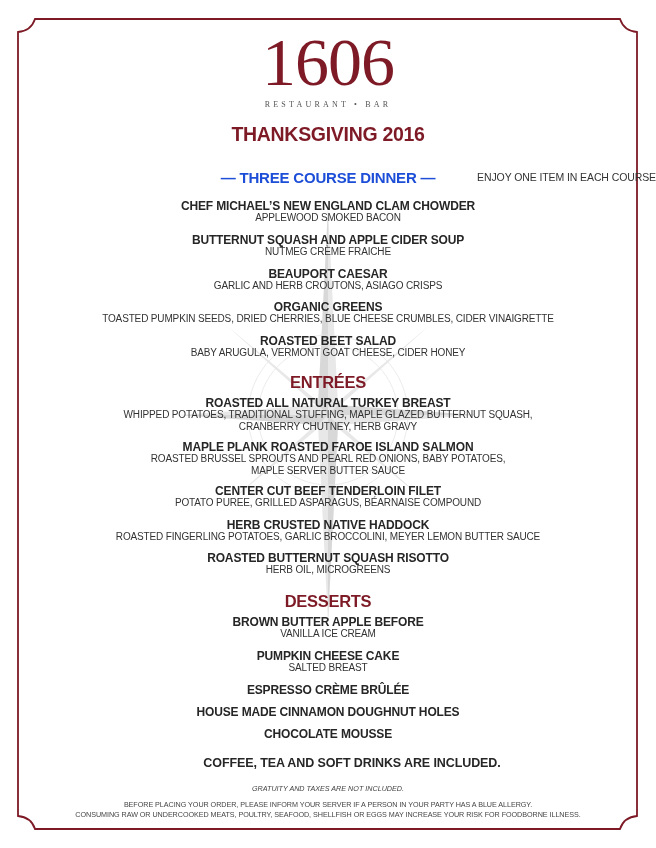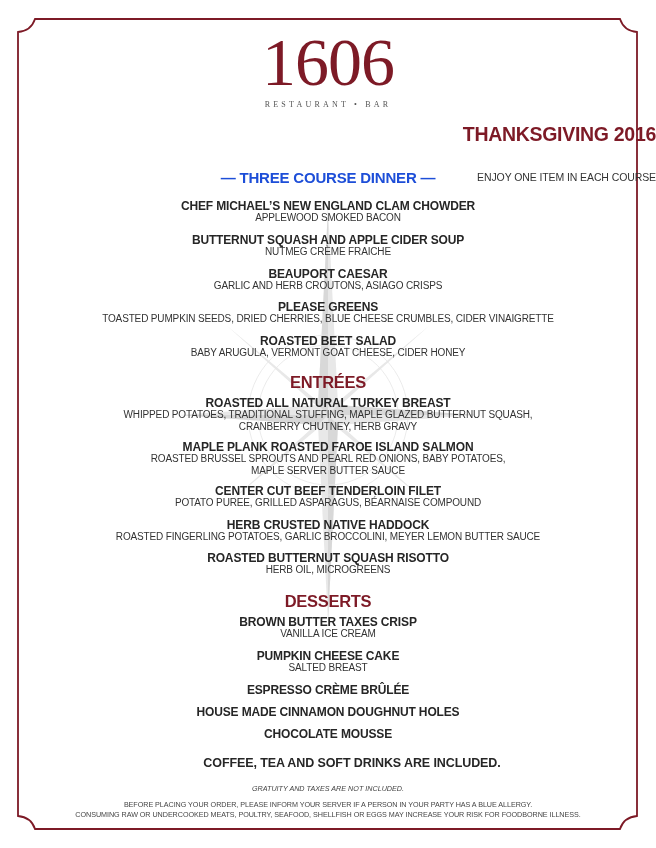--- a/index.html
+++ b/index.html
@@ -2,21 +2,21 @@
 <html><head>
 <meta charset="utf-8">
 <style>
   html, body { margin:0; padding:0; background:#ffffff; }
   body { width:656px; height:848px; position:relative; overflow:hidden; font-family:"Liberation Sans", "DejaVu Sans", sans-serif; color:#2b2b2b; }
   .frame { position:absolute; left:0; top:0; width:656px; height:848px; pointer-events:none; }
   .watermark { position:absolute; left:0; top:0; width:656px; height:848px; pointer-events:none; }
   .c { position:absolute; left:0; width:656px; text-align:center; white-space:nowrap; }
   .logo { top:28px; font-family:"Liberation Serif", "DejaVu Serif", serif; font-size:68px; line-height:68px; color:#7d1a26; letter-spacing:-1px; }
   .tagline { top:100px; font-family:"Liberation Serif", "DejaVu Serif", serif; font-size:8px; letter-spacing:3.2px; color:#555; }
-  .event { top:123px; font-family:"Liberation Sans", sans-serif; font-size:19.5px; font-weight:bold; color:#7d1a26; letter-spacing:-0.3px;text-align:right; }
+  .event { top:123px; font-family:"Liberation Sans", sans-serif; font-size:19.5px; font-weight:bold; color:#7d1a26; letter-spacing:-0.3px; }
   .course { top:169px; font-size:15px; font-weight:bold; color:#1d4ed8; letter-spacing:-0.2px; }
   .instr { top:171px; font-size:10.5px; color:#333; letter-spacing:-0.1px;text-align:right; }
   .section { font-size:16.5px; font-weight:bold; color:#7d1a26; letter-spacing:-0.3px; }
   .it { font-size:12px; font-weight:bold; color:#262626; letter-spacing:-0.15px; }
   .ds { font-size:10px; color:#333; letter-spacing:-0.15px; }
   .inc { font-size:12.5px; font-weight:bold; color:#262626; letter-spacing:-0.1px;padding-left:24px; }
   .note { font-size:7.2px; font-style:italic; color:#444; }
   .foot { font-size:7.2px; color:#444; letter-spacing:-0.05px; }
 </style>
 </head>
@@ -60,21 +60,21 @@
 <div>
   <div class="c it" style="top:199px">CHEF MICHAEL’S NEW ENGLAND CLAM CHOWDER</div>
   <div class="c ds" style="top:212px">APPLEWOOD SMOKED BACON</div>
 
   <div class="c it" style="top:233px">BUTTERNUT SQUASH AND APPLE CIDER SOUP</div>
   <div class="c ds" style="top:246px">NUTMEG CRÈME FRAICHE</div>
 
   <div class="c it" style="top:267px">BEAUPORT CAESAR</div>
   <div class="c ds" style="top:280px">GARLIC AND HERB CROUTONS, ASIAGO CRISPS</div>
 
-  <div class="c it" style="top:300px">PLEASE GREENS</div>
+  <div class="c it" style="top:300px">ORGANIC GREENS</div>
   <div class="c ds" style="top:313px">TOASTED PUMPKIN SEEDS, DRIED CHERRIES, BLUE CHEESE CRUMBLES, CIDER VINAIGRETTE</div>
 
   <div class="c it" style="top:334px">ROASTED BEET SALAD</div>
   <div class="c ds" style="top:347px">BABY ARUGULA, VERMONT GOAT CHEESE, CIDER HONEY</div>
 </div>
 
 <div>
   <div class="c section" style="top:373px">ENTRÉES</div>
 
   <div class="c it" style="top:396px">ROASTED ALL NATURAL TURKEY BREAST</div>
@@ -91,21 +91,21 @@
   <div class="c it" style="top:518px">HERB CRUSTED NATIVE HADDOCK</div>
   <div class="c ds" style="top:531px">ROASTED FINGERLING POTATOES, GARLIC BROCCOLINI, MEYER LEMON BUTTER SAUCE</div>
 
   <div class="c it" style="top:551px">ROASTED BUTTERNUT SQUASH RISOTTO</div>
   <div class="c ds" style="top:564px">HERB OIL, MICROGREENS</div>
 </div>
 
 <div>
   <div class="c section" style="top:592px">DESSERTS</div>
 
-  <div class="c it" style="top:615px">BROWN BUTTER TAXES CRISP</div>
+  <div class="c it" style="top:615px">BROWN BUTTER APPLE BEFORE</div>
   <div class="c ds" style="top:628px">VANILLA ICE CREAM</div>
 
   <div class="c it" style="top:649px">PUMPKIN CHEESE CAKE</div>
   <div class="c ds" style="top:662px">SALTED BREAST</div>
 
   <div class="c it" style="top:683px">ESPRESSO CRÈME BRÛLÉE</div>
   <div class="c it" style="top:705px">HOUSE MADE CINNAMON DOUGHNUT HOLES</div>
   <div class="c it" style="top:727px">CHOCOLATE MOUSSE</div>
 </div>
 

